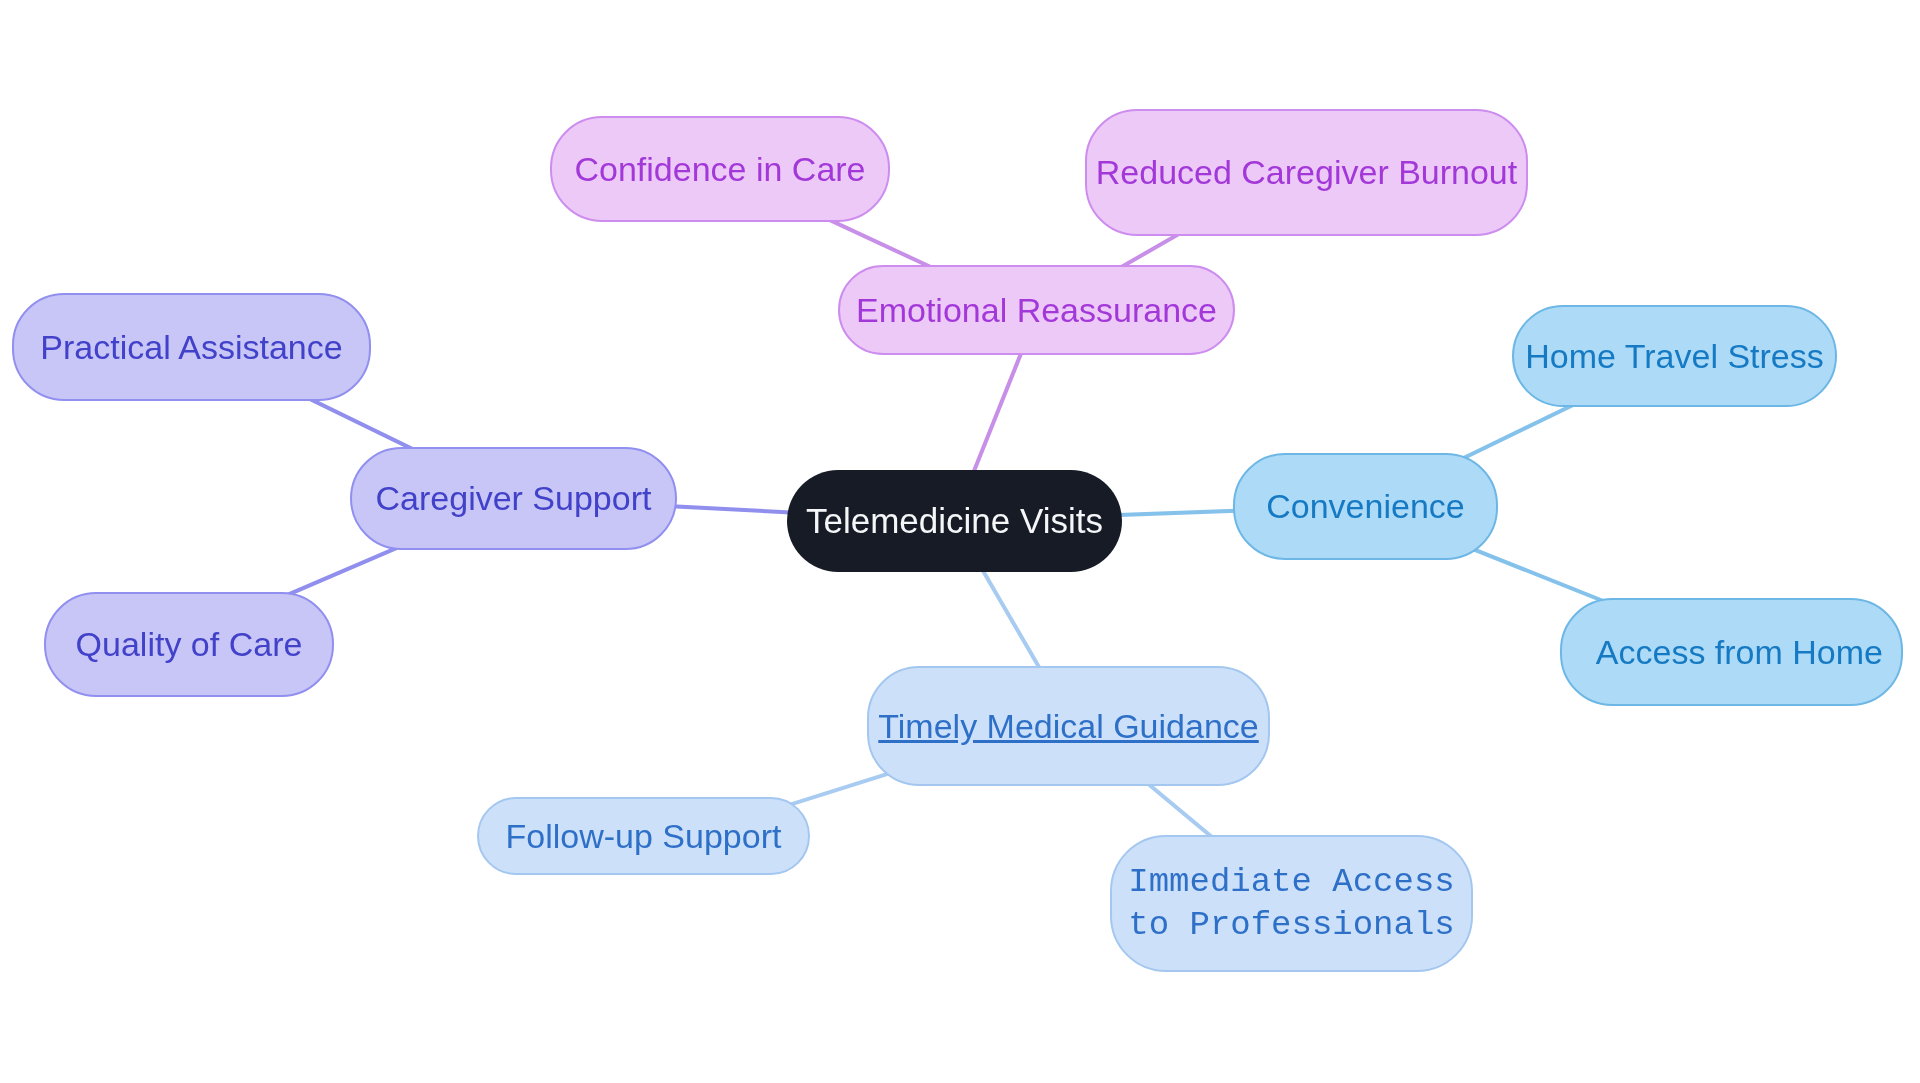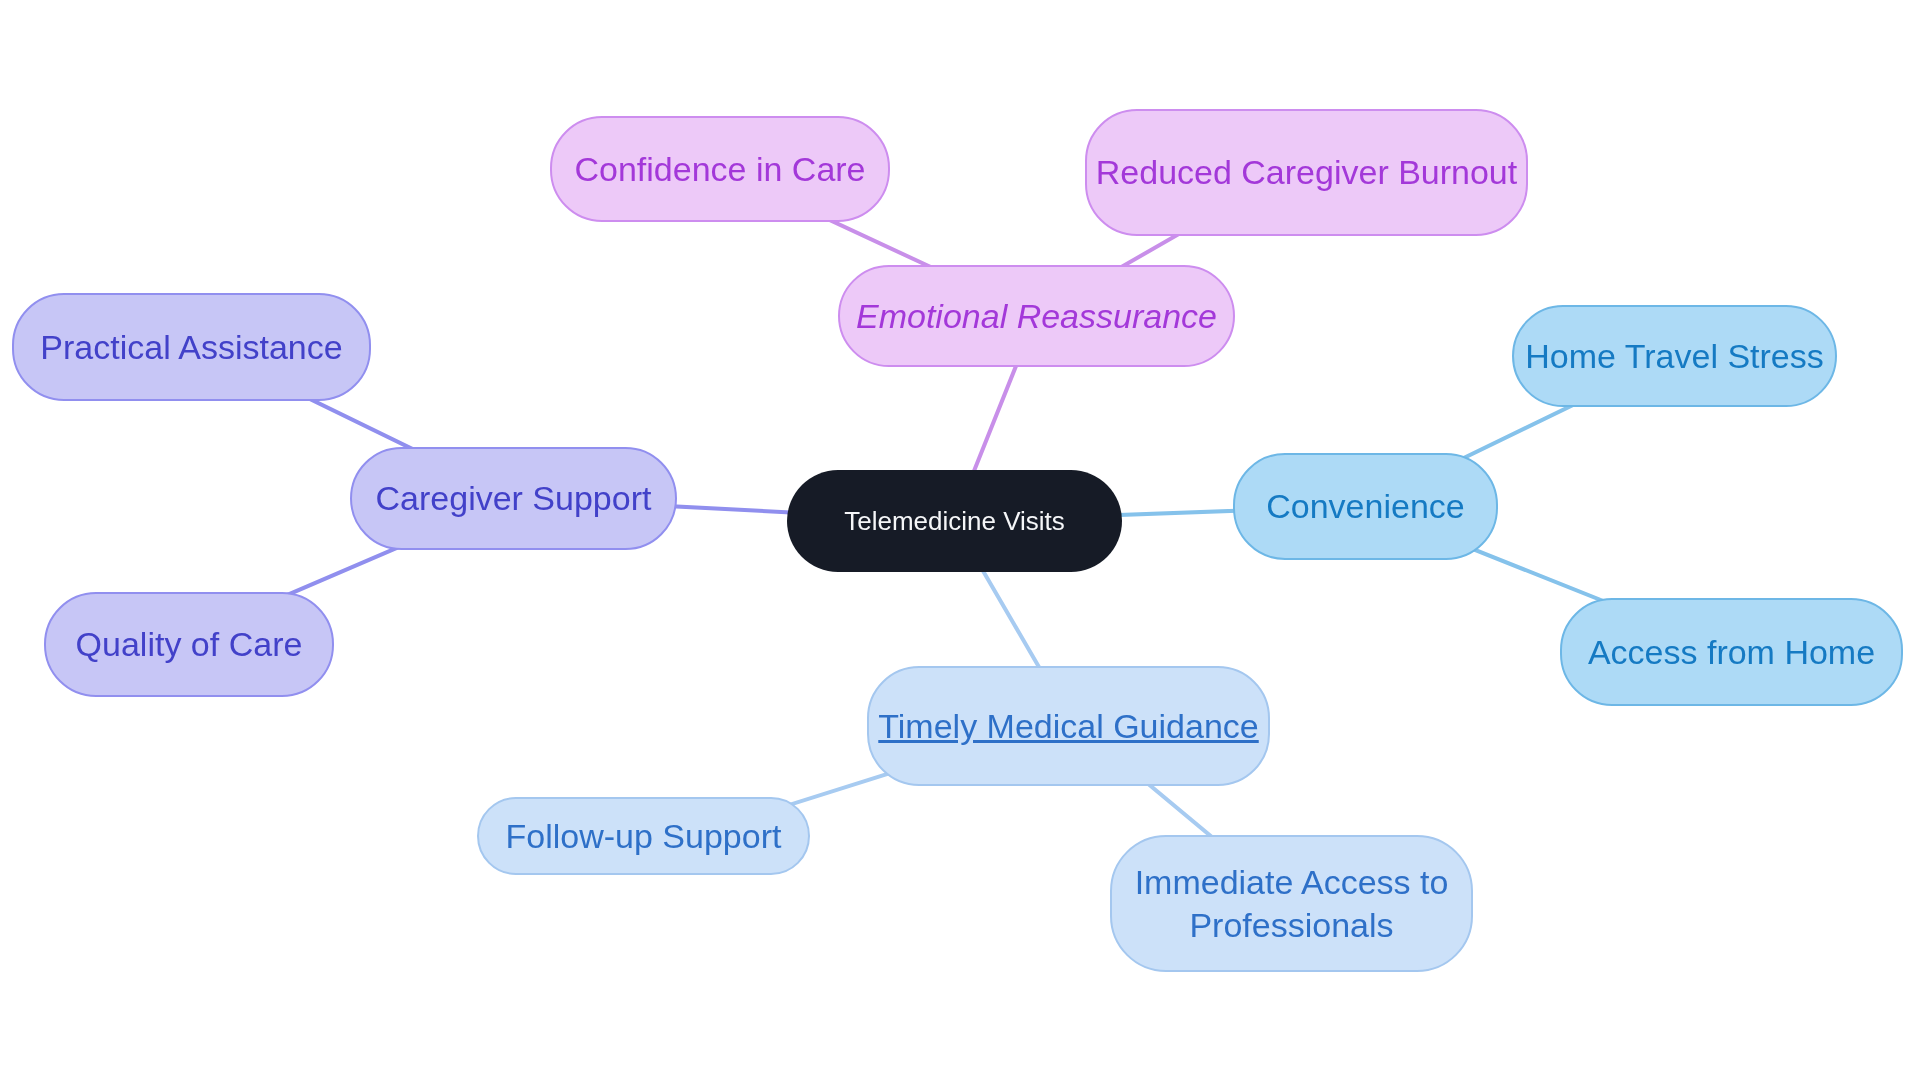--- a/index.html
+++ b/index.html
@@ -41,24 +41,25 @@
     line-height: 1.25;
     text-align: center;
   }
   .node .node-label {
     white-space: nowrap;
     padding: 0 18px;
   }
   .node.wrap .node-label {
     white-space: normal;
     padding: 0 8px;
+    font-family: Liberation Mono, monospace;
   }
   .node.center-node {
     border: none;
-    font-size: 26px;
+    font-size: 35px;
   }
 </style>
 </head>
 <body style="background: rgb(255, 255, 255);">
 
 <svg id="edges" viewBox="0 0 1920 1083" xmlns="http://www.w3.org/2000/svg">
   <line x1="954" y1="521" x2="1036" y2="316" stroke="#c88fe9"></line>
   <line x1="1036" y1="316" x2="720" y2="169" stroke="#c88fe9"></line>
   <line x1="1036" y1="316" x2="1306" y2="161" stroke="#c88fe9"></line>
 
@@ -72,21 +73,21 @@
 
   <line x1="954" y1="521" x2="1068" y2="717" stroke="#a7cbf1"></line>
   <line x1="1068" y1="717" x2="643" y2="851" stroke="#a7cbf1"></line>
   <line x1="1068" y1="717" x2="1291" y2="903" stroke="#a7cbf1"></line>
 </svg>
 
 <div class="node center-node" style="left: 787px; top: 470px; width: 335px; height: 102px; border-radius: 51px; --fill: #161b26; --text: #f5f6f8;">
   <span class="node-label">Telemedicine Visits</span>
 </div>
 
-<div class="node" style="left: 838px; top: 265px; width: 397px; height: 102px; font-style: italic; --fill: #edc9f8; --border: #cd8def; --text: #a338d9;">
+<div class="node" style="left: 838px; top: 265px; width: 397px; height: 90px; --fill: #edc9f8; --border: #cd8def; --text: #a338d9;">
   <span class="node-label">Emotional Reassurance</span>
 </div>
 <div class="node" style="left: 550px; top: 116px; width: 340px; height: 106px; --fill: #edc9f8; --border: #cd8def; --text: #a338d9;">
   <span class="node-label">Confidence in Care</span>
 </div>
 <div class="node" style="left: 1085px; top: 109px; width: 443px; height: 127px; --fill: #edc9f8; --border: #cd8def; --text: #a338d9;">
   <span class="node-label">Reduced Caregiver Burnout</span>
 </div>
 
 <div class="node" style="left: 350px; top: 447px; width: 327px; height: 103px; text-align: center; --fill: #c7c6f6; --border: #918fef; --text: #4241c9;">
@@ -98,21 +99,21 @@
 <div class="node" style="left: 44px; top: 592px; width: 290px; height: 105px; --fill: #c7c6f6; --border: #918fef; --text: #4241c9;">
   <span class="node-label">Quality of Care</span>
 </div>
 
 <div class="node" style="left: 1233px; top: 453px; width: 265px; height: 107px; --fill: #addaf6; --border: #6db7e6; --text: #157ac3;">
   <span class="node-label">Convenience</span>
 </div>
 <div class="node" style="left: 1512px; top: 305px; width: 325px; height: 102px; --fill: #addaf6; --border: #6db7e6; --text: #157ac3;">
   <span class="node-label">Home Travel Stress</span>
 </div>
-<div class="node" style="left: 1560px; top: 598px; width: 343px; height: 108px; --fill: #addaf6; --border: #6db7e6; --text: #157ac3;">
+<div class="node" style="left: 1560px; top: 598px; width: 343px; height: 108px; justify-content: flex-end; --fill: #addaf6; --border: #6db7e6; --text: #157ac3;">
   <span class="node-label">Access from Home</span>
 </div>
 
 <div class="node" style="left: 867px; top: 666px; width: 403px; height: 120px; text-decoration: underline; --fill: #cce1f9; --border: #a4c7ef; --text: #2e70c8;">
   <span class="node-label">Timely Medical Guidance</span>
 </div>
 <div class="node" style="left: 477px; top: 797px; width: 333px; height: 78px; justify-content: center; --fill: #cce1f9; --border: #a4c7ef; --text: #2e70c8;">
   <span class="node-label">Follow-up Support</span>
 </div>
 <div class="node wrap" style="left: 1110px; top: 835px; width: 363px; height: 137px; border-radius: 56px; --fill: #cce1f9; --border: #a4c7ef; --text: #2e70c8;">

